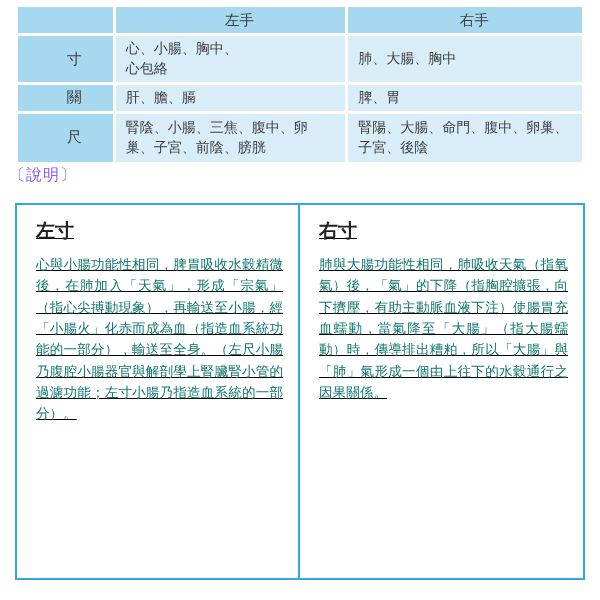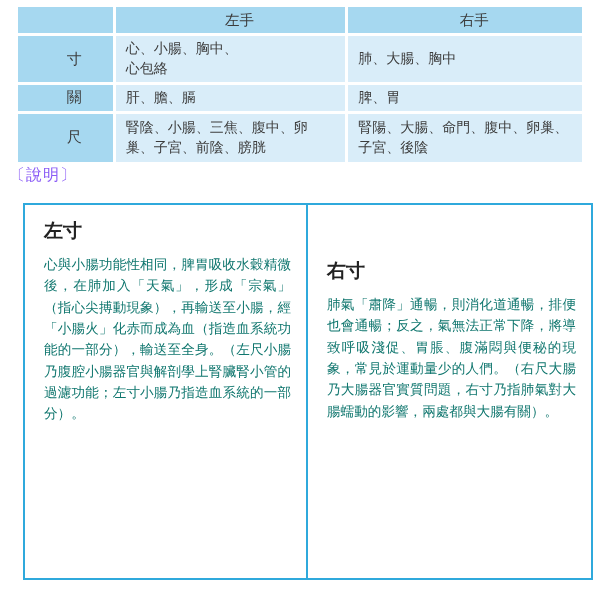--- a/index.html
+++ b/index.html
@@ -60,41 +60,41 @@
     left: 9px;
     top: 165px;
     font-size: 16px;
     color: #8b5cf6;
     letter-spacing: 1px;
   }
 
   
   .explain-box {
     position: absolute;
-    left: 23px;
+    left: 15px;
     top: 203px;
     width: 566px;
     height: 373px;
     border: 2px solid #2fa9dc;
     display: flex;
     background: #ffffff;
     box-sizing: content-box;
+    text-decoration: underline;
   }
   .pane {
     box-sizing: border-box;
     padding: 13px 15px 10px 19px;
     overflow: hidden;
   }
   .pane.left {
     width: 283px;
     border-right: 2px solid #2fa9dc;
   }
   .pane.right {
     flex: 1;
-    margin-top: 40px;
   }
   .pane h2 {
     margin: 0 0 10px 0;
     font-size: 19px;
     font-weight: bold;
     color: #222222;
   }
   .pane p {
     margin: 0;
     font-size: 13.6px;
@@ -143,17 +143,17 @@
 
   <div class="section-label">〔說明〕</div>
 
   <div class="explain-box">
     <div class="pane left">
       <h2>左寸</h2>
       <p>心與小腸功能性相同，脾胃吸收水穀精微後，在肺加入「天氣」，形成「宗氣」（指心尖搏動現象），再輸送至小腸，經「小腸火」化赤而成為血（指造血系統功能的一部分），輸送至全身。（左尺小腸乃腹腔小腸器官與解剖學上腎臟腎小管的過濾功能；左寸小腸乃指造血系統的一部分）。</p>
     </div>
     <div class="pane right">
       <h2>右寸</h2>
-      <p>肺氣「肅降」通暢，則消化道通暢，排便也會通暢；反之，氣無法正常下降，將導致呼吸淺促、胃脹、腹滿悶與便秘的現象，常見於運動量少的人們。（右尺大腸乃大腸器官實質問題，右寸乃指肺氣對大腸蠕動的影響，兩處都與大腸有關）。</p>
+      <p>肺與大腸功能性相同，肺吸收天氣（指氧氣）後，「氣」的下降（指胸腔擴張，向下擠壓，有助主動脈血液下注）使腸胃充血蠕動，當氣降至「大腸」（指大腸蠕動）時，傳導排出糟粕，所以「大腸」與「肺」氣形成一個由上往下的水穀通行之因果關係。</p>
     </div>
   </div>
 
 </div>
 
 </body></html>

